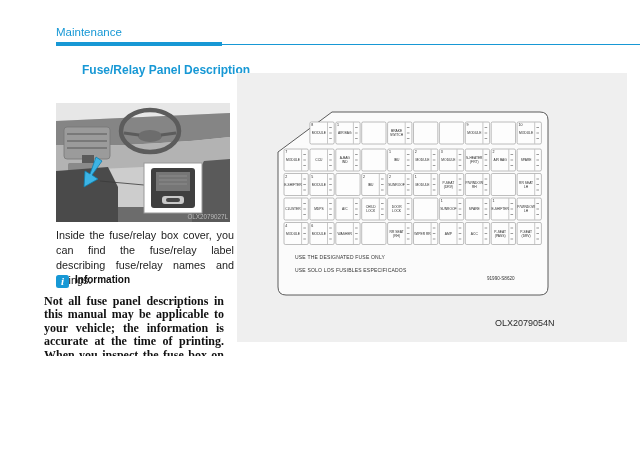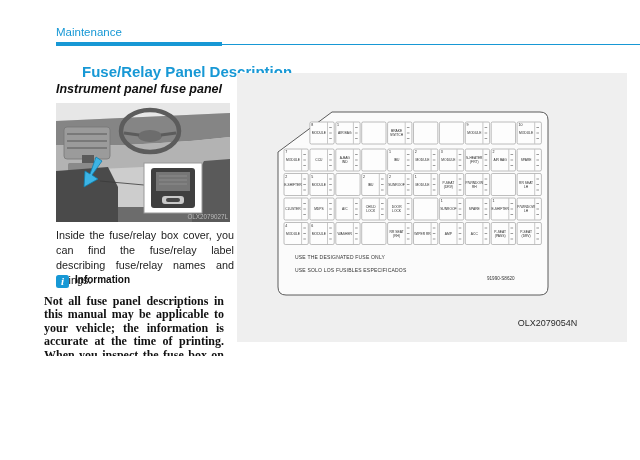--- a/index.html
+++ b/index.html
@@ -2,48 +2,47 @@
 <html><head>
 <meta charset="utf-8">
 <style>
   html,body{margin:0;padding:0;background:#fff;}
   #page{position:relative;width:640px;height:356px;background:#fff;overflow:hidden;
         font-family:"Liberation Sans",sans-serif;color:#1a1a1a;text-decoration:underline;}
   .abs{position:absolute;}
   #hdr-label{left:56px;top:26px;font-size:11.5px;color:#1798d5;}
   #hdr-bar{left:56px;top:42px;width:166px;height:4px;background:#1798d5;}
   #hdr-rule{left:222px;top:44px;width:418px;height:1px;background:#1798d5;}
-  #sec-title{left:56px;top:63px;font-size:15px;font-weight:bold;color:#1798d5;padding-left:26px;}
+  #sec-title{left:56px;top:63px;font-size:12px;font-weight:bold;color:#1798d5;padding-left:26px;}
   #sec-sub{left:56px;top:82px;font-size:12.5px;font-weight:bold;font-style:italic;color:#111;}
   #photo{left:56px;top:103px;width:174px;height:119px;}
   #body-par{left:56px;top:228px;width:178px;font-size:10.8px;line-height:15px;
             text-align:justify;color:#222;}
   #info-row{left:56px;top:275px;width:180px;height:16px;}
   #info-icon{position:absolute;left:0;top:0;width:13px;height:13px;background:#1798d5;
              border-radius:2.5px;color:#fff;font-family:"Liberation Serif",serif;
              font-style:italic;font-weight:bold;font-size:11px;text-align:center;line-height:13px;}
   #info-title{position:absolute;left:19px;top:-1px;font-size:10px;font-weight:bold;color:#111;}
   #info-par{left:44px;top:295px;width:180px;font-family:"Liberation Serif",serif;
             font-weight:bold;font-size:12px;line-height:13.4px;text-align:justify;color:#111;}
   #page-num{left:58px;top:416px;font-size:10px;color:#222;}
   #panel{left:237px;top:73px;width:390px;height:269px;background:#efefef;}
   #fuse-svg{position:absolute;left:0;top:0;width:390px;height:269px;}
-  #fig-label{left:495px;top:318px;width:105px;text-align:center;font-size:9px;color:#2a2a2a;}
+  #fig-label{left:495px;top:318px;width:105px;text-align:left;font-size:9px;color:#2a2a2a;}
 </style>
 </head>
 <body>
 
 <div id="page">
 
   <div class="abs" id="hdr-label">Maintenance</div>
   <div class="abs" id="hdr-bar"></div>
   <div class="abs" id="hdr-rule"></div>
 
   <div class="abs" id="sec-title">Fuse/Relay Panel Description</div>
-  <div class="abs" id="sec-sub">Instrument panel fuse panel</div>
 
   <svg class="abs" id="photo" viewBox="0 0 174 119">
     <rect x="0" y="0" width="174" height="119" fill="#cdcdcd"></rect>
     <polygon points="0,0 174,0 174,10 0,18" fill="#e7e7e7"></polygon>
     <path d="M0,18 L174,10 L174,34 C120,40 60,44 0,42 Z" fill="#858585"></path>
     <path d="M0,42 C60,44 120,40 174,34 L174,60 L0,68 Z" fill="#b3b3b3"></path>
     <ellipse cx="94" cy="28" rx="29" ry="21" fill="none" stroke="#5c5c5c" stroke-width="4.5"></ellipse>
     <ellipse cx="94" cy="33" rx="12" ry="6" fill="#6d6d6d"></ellipse>
     <line x1="68" y1="30" x2="83" y2="32" stroke="#5c5c5c" stroke-width="3"></line>
     <line x1="120" y1="30" x2="105" y2="32" stroke="#5c5c5c" stroke-width="3"></line>

